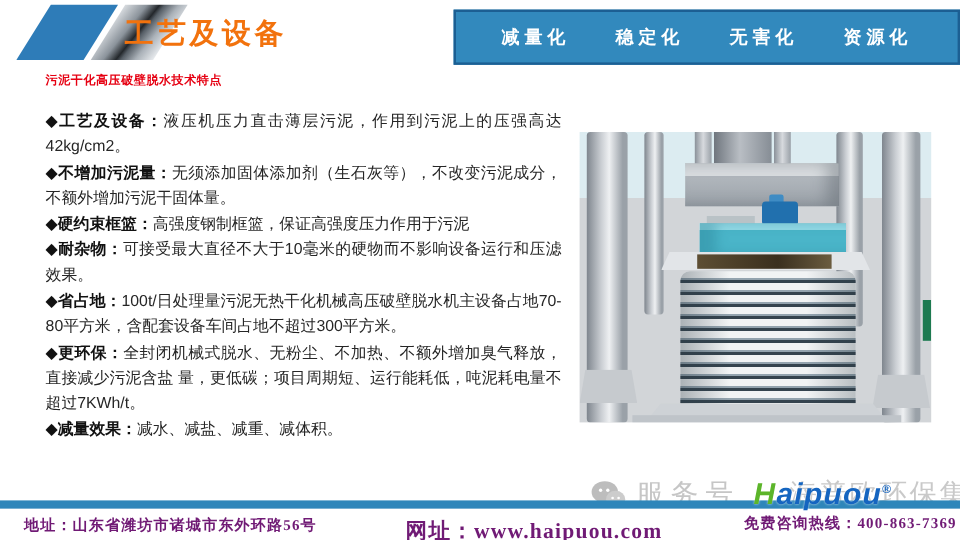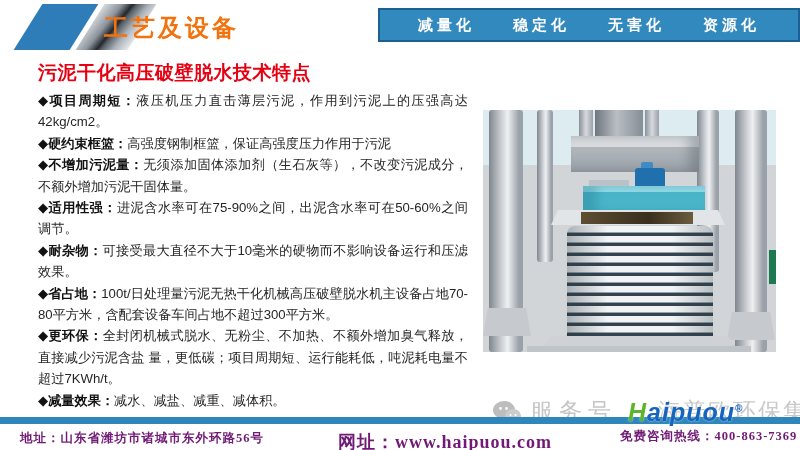--- a/index.html
+++ b/index.html
@@ -8,29 +8,29 @@
   .slide { position:relative; width:800px; height:450px; background:#fff; overflow:hidden;padding-left:36px; }
 
   
   .logo-mark { position:absolute; left:14px; top:2px; width:130px; height:50px; }
   .logo-stripe { position:absolute; top:2px; height:46px; transform:skewX(-32deg); }
   .logo-stripe.blue { left:14px; width:56px; background:#2e7cb8; }
   .logo-stripe.photo { left:76px; width:52px;
       background:linear-gradient(100deg,#d7dbdf 0%,#8b939b 30%,#23272b 48%,#555d65 55%,#aab1b8 75%,#e8ebee 100%); }
   .page-title { position:absolute; left:104px; top:12px; font-size:24px; font-weight:bold;
       color:#f2720d; letter-spacing:3px; }
-  .top-nav { position:absolute; left:378px; top:8px; width:422px; height:34px;
+  .top-nav { position:absolute; left:378px; top:8px; width:422px; height:46px;
       background:#3289bd; border:2px solid #1c5f93; display:flex; align-items:center;
       justify-content:space-evenly; }
   .nav-item { color:#ffffff; font-family:"Liberation Serif","DejaVu Serif",serif;
       font-weight:bold; font-size:15px; letter-spacing:4px; cursor:pointer; }
 
   
   .text-col { position:absolute; left:38px; top:60px; width:430px; }
-  .section-heading { font-size:19px; font-weight:bold; color:#e60012; margin-bottom:4px; letter-spacing:0.5px; }
+  .section-heading { font-size:10px; font-weight:bold; color:#e60012; margin-bottom:16px; letter-spacing:0.5px; }
   .bullet { font-size:13.2px; line-height:21.4px; color:#262626; text-align:justify; }
   .bullet b { color:#111; }
 
   
   .render { position:absolute; left:483px; top:110px; width:293px; height:242px; overflow:hidden;
       background:linear-gradient(180deg,#dcecf1 0 55px,#d2d5d8 55px); }
   .pillar { position:absolute; top:0;
       background:linear-gradient(90deg,#7f868e 0%,#c9cdd2 35%,#eef0f2 55%,#9aa1a8 88%);
       border-radius:3px; }
   .pillar.l-out { left:6px; width:34px; height:242px; }
@@ -97,24 +97,23 @@
   <div class="page-title">工艺及设备</div>
   <div class="top-nav">
     <span class="nav-item">减量化</span>
     <span class="nav-item">稳定化</span>
     <span class="nav-item">无害化</span>
     <span class="nav-item">资源化</span>
   </div>
 
   <div class="text-col">
     <h2 class="section-heading">污泥干化高压破壁脱水技术特点</h2>
-    <p class="bullet"><b>◆项目周期短：</b><span>液压机压力直击薄层污泥，作用到污泥上的压强高达42kg/cm2。</span></p>
+    <p class="bullet"><b>◆工艺及设备：</b><span>液压机压力直击薄层污泥，作用到污泥上的压强高达42kg/cm2。</span></p>
+    <p class="bullet"><b>◆不增加污泥量：</b><span>无须添加固体添加剂（生石灰等），不改变污泥成分，不额外增加污泥干固体量。</span></p>
     <p class="bullet"><b>◆硬约束框篮：</b><span>高强度钢制框篮，保证高强度压力作用于污泥</span></p>
-    <p class="bullet"><b>◆不增加污泥量：</b><span>无须添加固体添加剂（生石灰等），不改变污泥成分，不额外增加污泥干固体量。</span></p>
-    <p class="bullet"><b>◆适用性强：</b><span>进泥含水率可在75-90%之间，出泥含水率可在50-60%之间调节。</span></p>
     <p class="bullet"><b>◆耐杂物：</b><span>可接受最大直径不大于10毫米的硬物而不影响设备运行和压滤效果。</span></p>
     <p class="bullet"><b>◆省占地：</b><span>100t/日处理量污泥无热干化机械高压破壁脱水机主设备占地70-80平方米，含配套设备车间占地不超过300平方米。</span></p>
     <p class="bullet"><b>◆更环保：</b><span>全封闭机械式脱水、无粉尘、不加热、不额外增加臭气释放，直接减少污泥含盐 量，更低碳；项目周期短、运行能耗低，吨泥耗电量不超过7KWh/t。</span></p>
     <p class="bullet"><b>◆减量效果：</b><span>减水、减盐、减重、减体积。</span></p>
   </div>
 
   <figure class="render">
     <div class="pillar l-out"></div>
     <div class="pillar l-in"></div>
     <div class="pillar r-in"></div>

